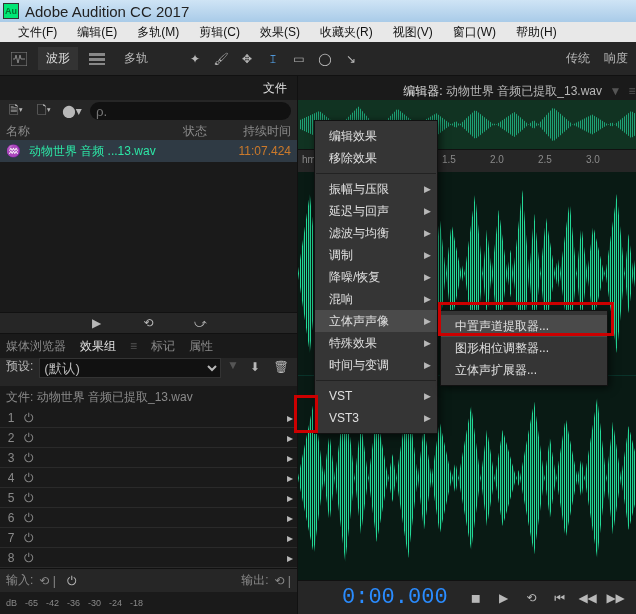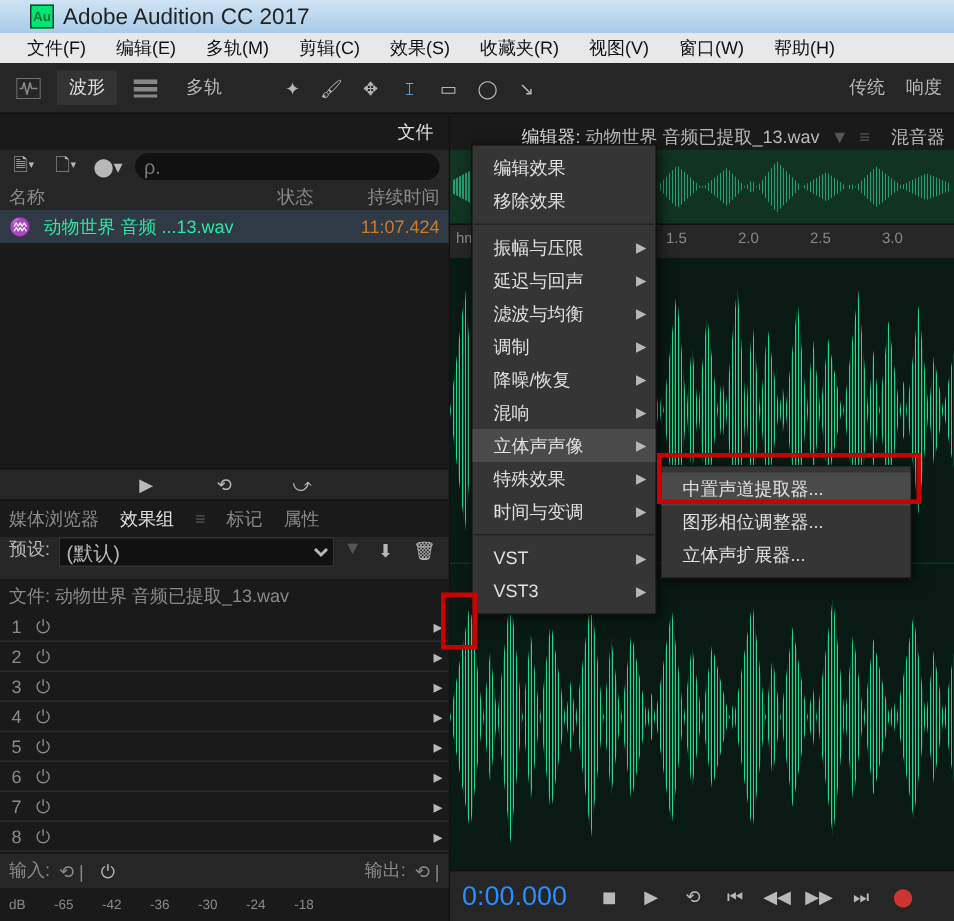--- a/index.html
+++ b/index.html
@@ -17,21 +17,21 @@
     --orange:#cc7a2b;
     --menu:#353535;
     --menu-hover:#4a4a4a;
     --red:#cc0000;
     --timecode:#2a8cff;
   }
   *{box-sizing:border-box;font-family:"Microsoft YaHei","Segoe UI",Arial,sans-serif;}
   html,body{margin:0;padding:0;}
   body{width:636px;height:614px;background:var(--bg);color:var(--text);font-size:12px;overflow:hidden;position:relative;}
   
-  .titlebar{height:22px;background:linear-gradient(#cfe4f5,#a9cbe8);display:flex;align-items:center;padding:0 20px;color:#222;}
+  .titlebar{height:22px;background:linear-gradient(#cfe4f5,#a9cbe8);display:flex;align-items:center;padding:0 3px;color:#222;}
   .titlebar .logo{width:16px;height:16px;background:#00e676;border:1px solid #333;display:inline-flex;align-items:center;justify-content:center;font-size:9px;font-weight:bold;color:#073;}
   .titlebar .title{margin-left:6px;font-size:15px;}
   
   .menubar{height:20px;background:#e8e8e8;display:flex;align-items:center;padding:0 4px;color:#111;gap:2px;}
   .menubar span{padding:0 4px;cursor:default;margin-left:10px;}
   
   .toolbar{height:34px;background:var(--panel);display:flex;align-items:center;padding:0 8px;gap:8px;border-bottom:1px solid var(--border);}
   .tool-group{display:flex;gap:4px;align-items:center;}
   .tool-btn{width:22px;height:22px;display:inline-flex;align-items:center;justify-content:center;color:var(--text);border-radius:2px;}
   .tab{padding:3px 8px;border-radius:0;}
@@ -66,21 +66,21 @@
   .fx-tabs .ptab.active{color:var(--text-bright);}
   .fx-preset{height:28px;display:flex;padding:0 6px;gap:6px;background:var(--panel);}
   .fx-preset select{background:#111;border:1px solid #333;color:var(--text);height:20px;flex:1;}
   .fx-file{height:22px;padding:0 6px;display:flex;align-items:center;background:var(--panel-dark);color:var(--text-dim);}
   .fx-rack{flex:1;background:var(--panel-dark);}
   .fx-slot{height:20px;display:flex;align-items:center;border-bottom:1px solid #2a2a2a;padding:0 4px;gap:6px;}
   .fx-slot .num{width:14px;text-align:center;color:var(--text-dim);}
   .fx-slot .power{color:var(--text-dim);}
   .fx-slot .arrow{margin-left:auto;color:var(--text);}
   .fx-io{height:24px;background:var(--panel);display:flex;align-items:center;padding:0 6px;gap:6px;color:var(--text-dim);border-top:1px solid var(--border);}
-  .fx-meter{height:22px;background:var(--panel-dark);display:flex;align-items:center;padding:0 6px;gap:19px;font-size:9px;color:var(--text-dim);}
+  .fx-meter{height:22px;background:var(--panel-dark);display:flex;align-items:center;padding:0 6px;gap:8px;font-size:9px;color:var(--text-dim);}
   
   .editor-tabs{height:24px;display:flex;align-items:flex-end;padding:0 6px;gap:14px;background:var(--panel-dark);}
   .editor-title{color:var(--text-bright);flex:1;text-align:right;}
   .ruler{height:22px;background:var(--panel);position:relative;color:var(--text-dim);font-size:10px;}
   .ruler .tick{position:absolute;top:4px;}
   .overview{height:50px;background:#132;border-bottom:1px solid var(--border);position:relative;overflow:hidden;}
   .overview .wf{position:absolute;inset:2px;background:
      repeating-linear-gradient(90deg, #1fae7e 0 1px, transparent 1px 2px);
      opacity:.9;
      clip-path:polygon(0 40%,5% 20%,10% 55%,15% 10%,20% 60%,25% 15%,30% 50%,35% 25%,40% 58%,45% 18%,50% 52%,55% 22%,60% 60%,65% 12%,70% 50%,75% 28%,80% 55%,85% 20%,90% 48%,95% 30%,100% 45%,100% 55%,95% 70%,90% 52%,85% 80%,80% 45%,75% 72%,70% 50%,65% 88%,60% 40%,55% 78%,50% 48%,45% 82%,40% 42%,35% 75%,30% 50%,25% 85%,20% 40%,15% 90%,10% 45%,5% 80%,0 60%);}
@@ -88,21 +88,21 @@
   .wave-area .channel{position:absolute;left:0;right:0;height:50%;background:#091a14;}
   .wave-area .channel.top{top:0;border-bottom:1px solid #0a332a;}
   .wave-area .channel.bot{bottom:0;}
   .wave-area .wf{position:absolute;inset:2px 0;background:
      repeating-linear-gradient(90deg, #24e39e 0 1px, transparent 1px 2px),
      repeating-linear-gradient(90deg, transparent 0 2px, #12705080 2px 3px);
      opacity:.95;}
   .wave-area .channel.top .wf{clip-path:polygon(0 50%,3% 10%,6% 70%,9% 5%,12% 80%,15% 15%,18% 65%,21% 8%,24% 75%,27% 20%,30% 60%,33% 12%,36% 78%,39% 25%,42% 55%,45% 10%,48% 72%,51% 18%,54% 62%,57% 8%,60% 80%,63% 22%,66% 58%,69% 14%,72% 74%,75% 26%,78% 52%,81% 10%,84% 70%,87% 20%,90% 60%,93% 15%,96% 68%,100% 30%,100% 70%,96% 32%,93% 85%,90% 40%,87% 80%,84% 30%,81% 90%,78% 48%,75% 74%,72% 26%,69% 86%,66% 42%,63% 78%,60% 20%,57% 92%,54% 38%,51% 82%,48% 28%,45% 90%,42% 45%,39% 75%,36% 22%,33% 88%,30% 40%,27% 80%,24% 25%,21% 92%,18% 35%,15% 85%,12% 20%,9% 95%,6% 30%,3% 90%,0 50%);}
   .wave-area .channel.bot .wf{clip-path:polygon(0 50%,4% 12%,8% 72%,12% 8%,16% 78%,20% 18%,24% 62%,28% 10%,32% 76%,36% 22%,40% 58%,44% 14%,48% 74%,52% 26%,56% 54%,60% 12%,64% 70%,68% 20%,72% 60%,76% 10%,80% 78%,84% 24%,88% 56%,92% 16%,96% 72%,100% 28%,100% 72%,96% 28%,92% 84%,88% 44%,84% 76%,80% 22%,76% 90%,72% 40%,68% 80%,64% 30%,60% 88%,56% 46%,52% 74%,48% 26%,44% 86%,40% 42%,36% 78%,32% 24%,28% 90%,24% 38%,20% 82%,16% 22%,12% 92%,8% 28%,4% 88%,0 50%);}
   .transport{height:34px;background:var(--panel);display:flex;align-items:center;padding:0 8px;gap:4px;border-top:1px solid var(--border);}
-  .timecode{font-family:Liberation Sans, sans-serif;font-size:18px;color:var(--timecode);margin-right:12px;}
+  .timecode{font-family:Liberation Mono, monospace;font-size:22px;color:var(--timecode);margin-right:12px;margin-left:36px;}
   .tbtn{width:24px;height:20px;display:inline-flex;align-items:center;justify-content:center;color:var(--text);}
   
   .ctx{position:absolute;background:var(--menu);border:1px solid #111;box-shadow:2px 2px 8px rgba(0,0,0,.6);padding:4px 0;z-index:50;}
   .ctx .item{height:22px;display:flex;align-items:center;padding:0 22px 0 14px;color:var(--text-bright);white-space:nowrap;position:relative;}
   .ctx .item.sub::after{content:"▶";position:absolute;right:6px;font-size:9px;color:var(--text);}
   .ctx .item.hot{background:var(--menu-hover);}
   .ctx .sep{height:1px;background:#222;margin:4px 1px;}
   
   .redbox{position:absolute;border:3px solid var(--red);pointer-events:none;z-index:100;}
   svg{display:block;}
@@ -322,21 +322,21 @@
       <span class="tbtn">⏮</span>
       <span class="tbtn">◀◀</span>
       <span class="tbtn">▶▶</span>
       <span class="tbtn">⏭</span>
       <span class="tbtn" style="color:#c33">⬤</span>
     </div>
   </div>
 
 </div>
 
-<div class="ctx" style="left:314px;top:96px;width:124px">
+<div class="ctx" style="left:314px;top:120px;width:124px">
   <div class="item">编辑效果</div>
   <div class="item">移除效果</div>
   <div class="sep"></div>
   <div class="item sub">振幅与压限</div>
   <div class="item sub">延迟与回声</div>
   <div class="item sub">滤波与均衡</div>
   <div class="item sub">调制</div>
   <div class="item sub">降噪/恢复</div>
   <div class="item sub">混响</div>
   <div class="item sub hot">立体声声像</div>

